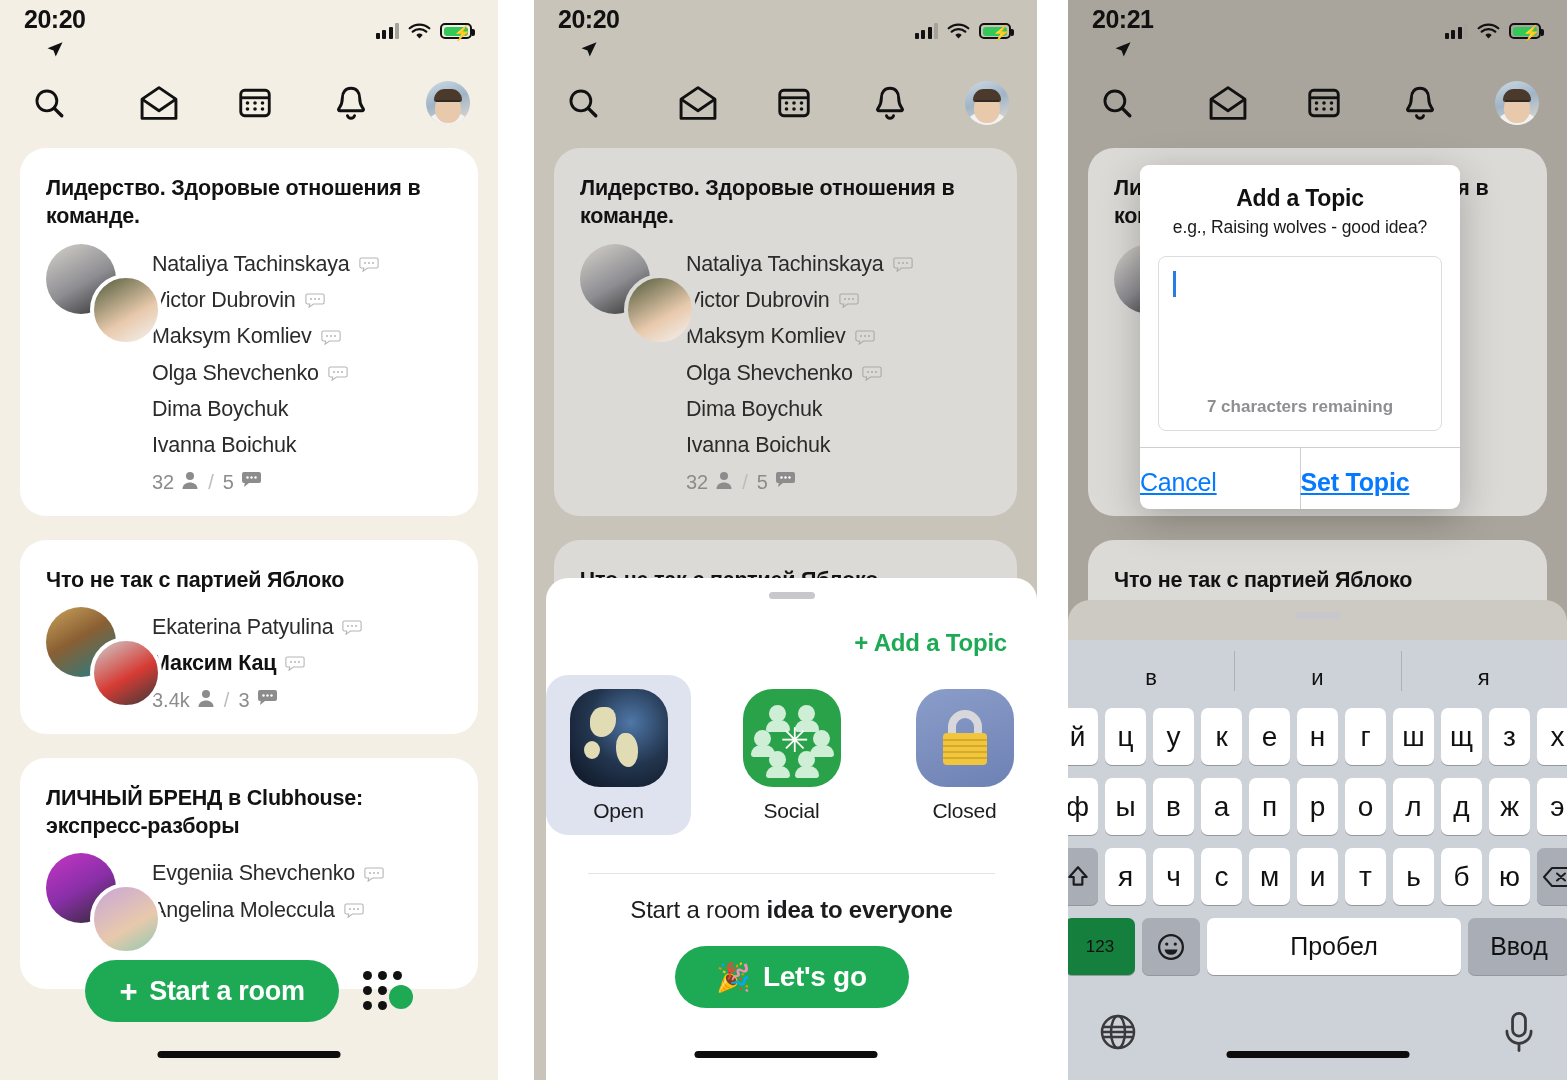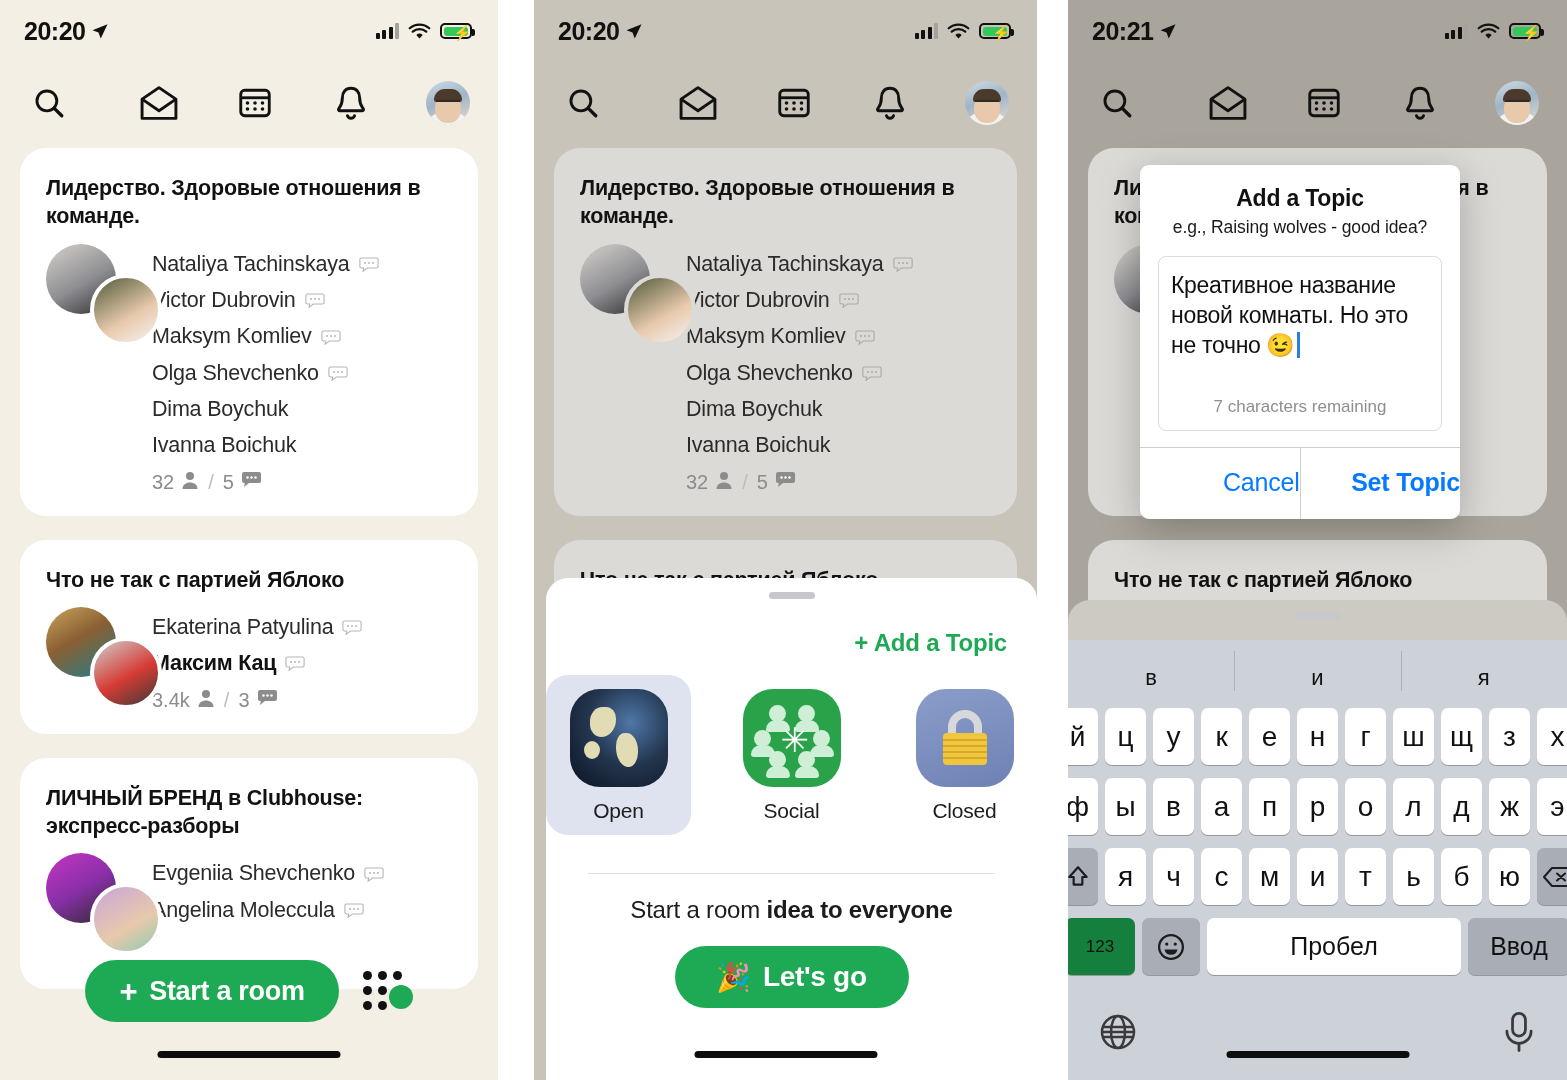--- a/index.html
+++ b/index.html
@@ -15,21 +15,21 @@
   .phone { position: relative; height: 1080px; overflow: hidden; }
   .phone1 { width: 498px; background: #f3efe4; }
   .phone2 { width: 503px; margin-left: 36px; background: #c9c4ba; }
   .phone3 { width: 499px; margin-left: 31px; background: #aaa59c; }
 
   
   .statusbar {
     height: 62px; display: flex; align-items: center;
     justify-content: space-between; padding: 0 26px 0 24px;
   }
-  .sb-left { display:flex; align-items:center; gap:6px; font-size:25px; font-weight:bold; color:#111; letter-spacing:-0.5px;}
+  .sb-left { display:flex; align-items:center; gap:6px; font-size:25px; font-weight:bold; color:#111; letter-spacing:-0.5px;flex-direction:column;}
   .loc-arrow { display:inline-block; width:18px; height:18px; }
   .sb-right { display:flex; align-items:center; gap:9px; }
   .bars { display:flex; align-items:flex-end; gap:2.5px; height:16px;}
   .bars i { display:block; width:4px; background:#111; border-radius:1px; }
   .bars i:nth-child(1){height:6px;} .bars i:nth-child(2){height:9px;}
   .bars i:nth-child(3){height:12px;} .bars i:nth-child(4){height:16px;background:#a6a29a;}
   .wifi { width:23px; height:17px; }
   .batt { position:relative; width:32px; height:16px; border:2px solid #111; border-radius:5px; }
   .batt::after{content:"";position:absolute;right:-5px;top:4px;width:3px;height:7px;background:#111;border-radius:0 2px 2px 0;}
   .batt > u { position:absolute; left:1.5px; top:1.5px; bottom:1.5px; width:24px; background:#34c759; border-radius:3px; display:block;}
@@ -113,23 +113,23 @@
   .lock-ic { background:linear-gradient(160deg,#8b9dc9 0%,#6d81b4 100%); }
   .alert { position:absolute; left:72px; top:165px; width:320px; background:#ffffff;
     border-radius:9px; overflow:hidden; box-shadow:0 10px 40px rgba(0,0,0,.25); }
   .alert-head { padding:20px 18px 12px 18px; text-align:center; }
   .alert-title { font-size:23px; font-weight:bold; color:#111; letter-spacing:-0.2px; }
   .alert-sub { font-size:17.5px; color:#1a1a1a; margin-top:5px; letter-spacing:-0.1px; }
   .alert-field { margin:6px 18px 0 18px; background:#fff; border-radius:8px; height:175px;
     padding:14px 12px 0 12px; position:relative; border:1px solid #dcdcdc; }
   .field-text { font-size:23px; color:#111; line-height:1.3; letter-spacing:-0.3px; }
   .caret { display:inline-block; width:3px; height:26px; background:#2a7de1; vertical-align:-5px; margin-left:2px; }
-  .char-left { position:absolute; left:0; right:0; bottom:13px; text-align:center; font-size:17px; color:#8e8e93; }
+  .char-left { position:absolute; left:0; right:0; bottom:13px; text-align:center; font-size:17px; color:#8e8e93;font-weight:bold; }
   .alert-actions { display:flex; margin-top:16px; border-top:1px solid #d0cfcf; }
-  .alert-btn { flex:1; text-align:right; padding:20px 0 22px 0; font-size:25px; color:#067aff; letter-spacing:-0.2px;}
+  .alert-btn { flex:1; text-align:left; padding:20px 0 12px 0; font-size:25px; color:#067aff; letter-spacing:-0.2px;text-decoration:underline;}
   .alert-btn.primary { font-weight:bold; border-left:1px solid #d0cfcf; }
 
   
   .kb-wrap { position:absolute; left:0; right:0; bottom:0; }
   .kb-sheet-top { height:40px; background:#cdcac3; border-radius:22px 22px 0 0; position:relative; }
   .kb-sheet-top .grabber { position:absolute; left:50%; transform:translateX(-50%); top:12px; margin:0;}
   .keyboard { background:#cdd1d8; padding:8px 0 0 0; }
   .predict { height:60px; display:flex; align-items:center; }
   .pred { flex:1; text-align:center; font-size:22px; color:#111; position:relative; }
   .pred + .pred::before { content:""; position:absolute; left:0; top:-14px; height:40px; width:1px; background:#adb1b8; }
@@ -749,21 +749,21 @@
         <div class="card-title">Что не так с партией Яблоко</div>
       </div>
     </div>
 
     <div class="alert">
       <div class="alert-head">
         <div class="alert-title">Add a Topic</div>
         <div class="alert-sub">e.g., Raising wolves - good idea?</div>
       </div>
       <div class="alert-field">
-        <span class="field-text">Креативное название новой комнаты. Но это не точно 😉</span><span class="caret"></span>
+        <span class="caret"></span>
         <div class="char-left">7 characters remaining</div>
       </div>
       <div class="alert-actions">
         <div class="alert-btn">Cancel</div>
         <div class="alert-btn primary">Set Topic</div>
       </div>
     </div>
 
     <div class="kb-wrap">
       <div class="kb-sheet-top">

